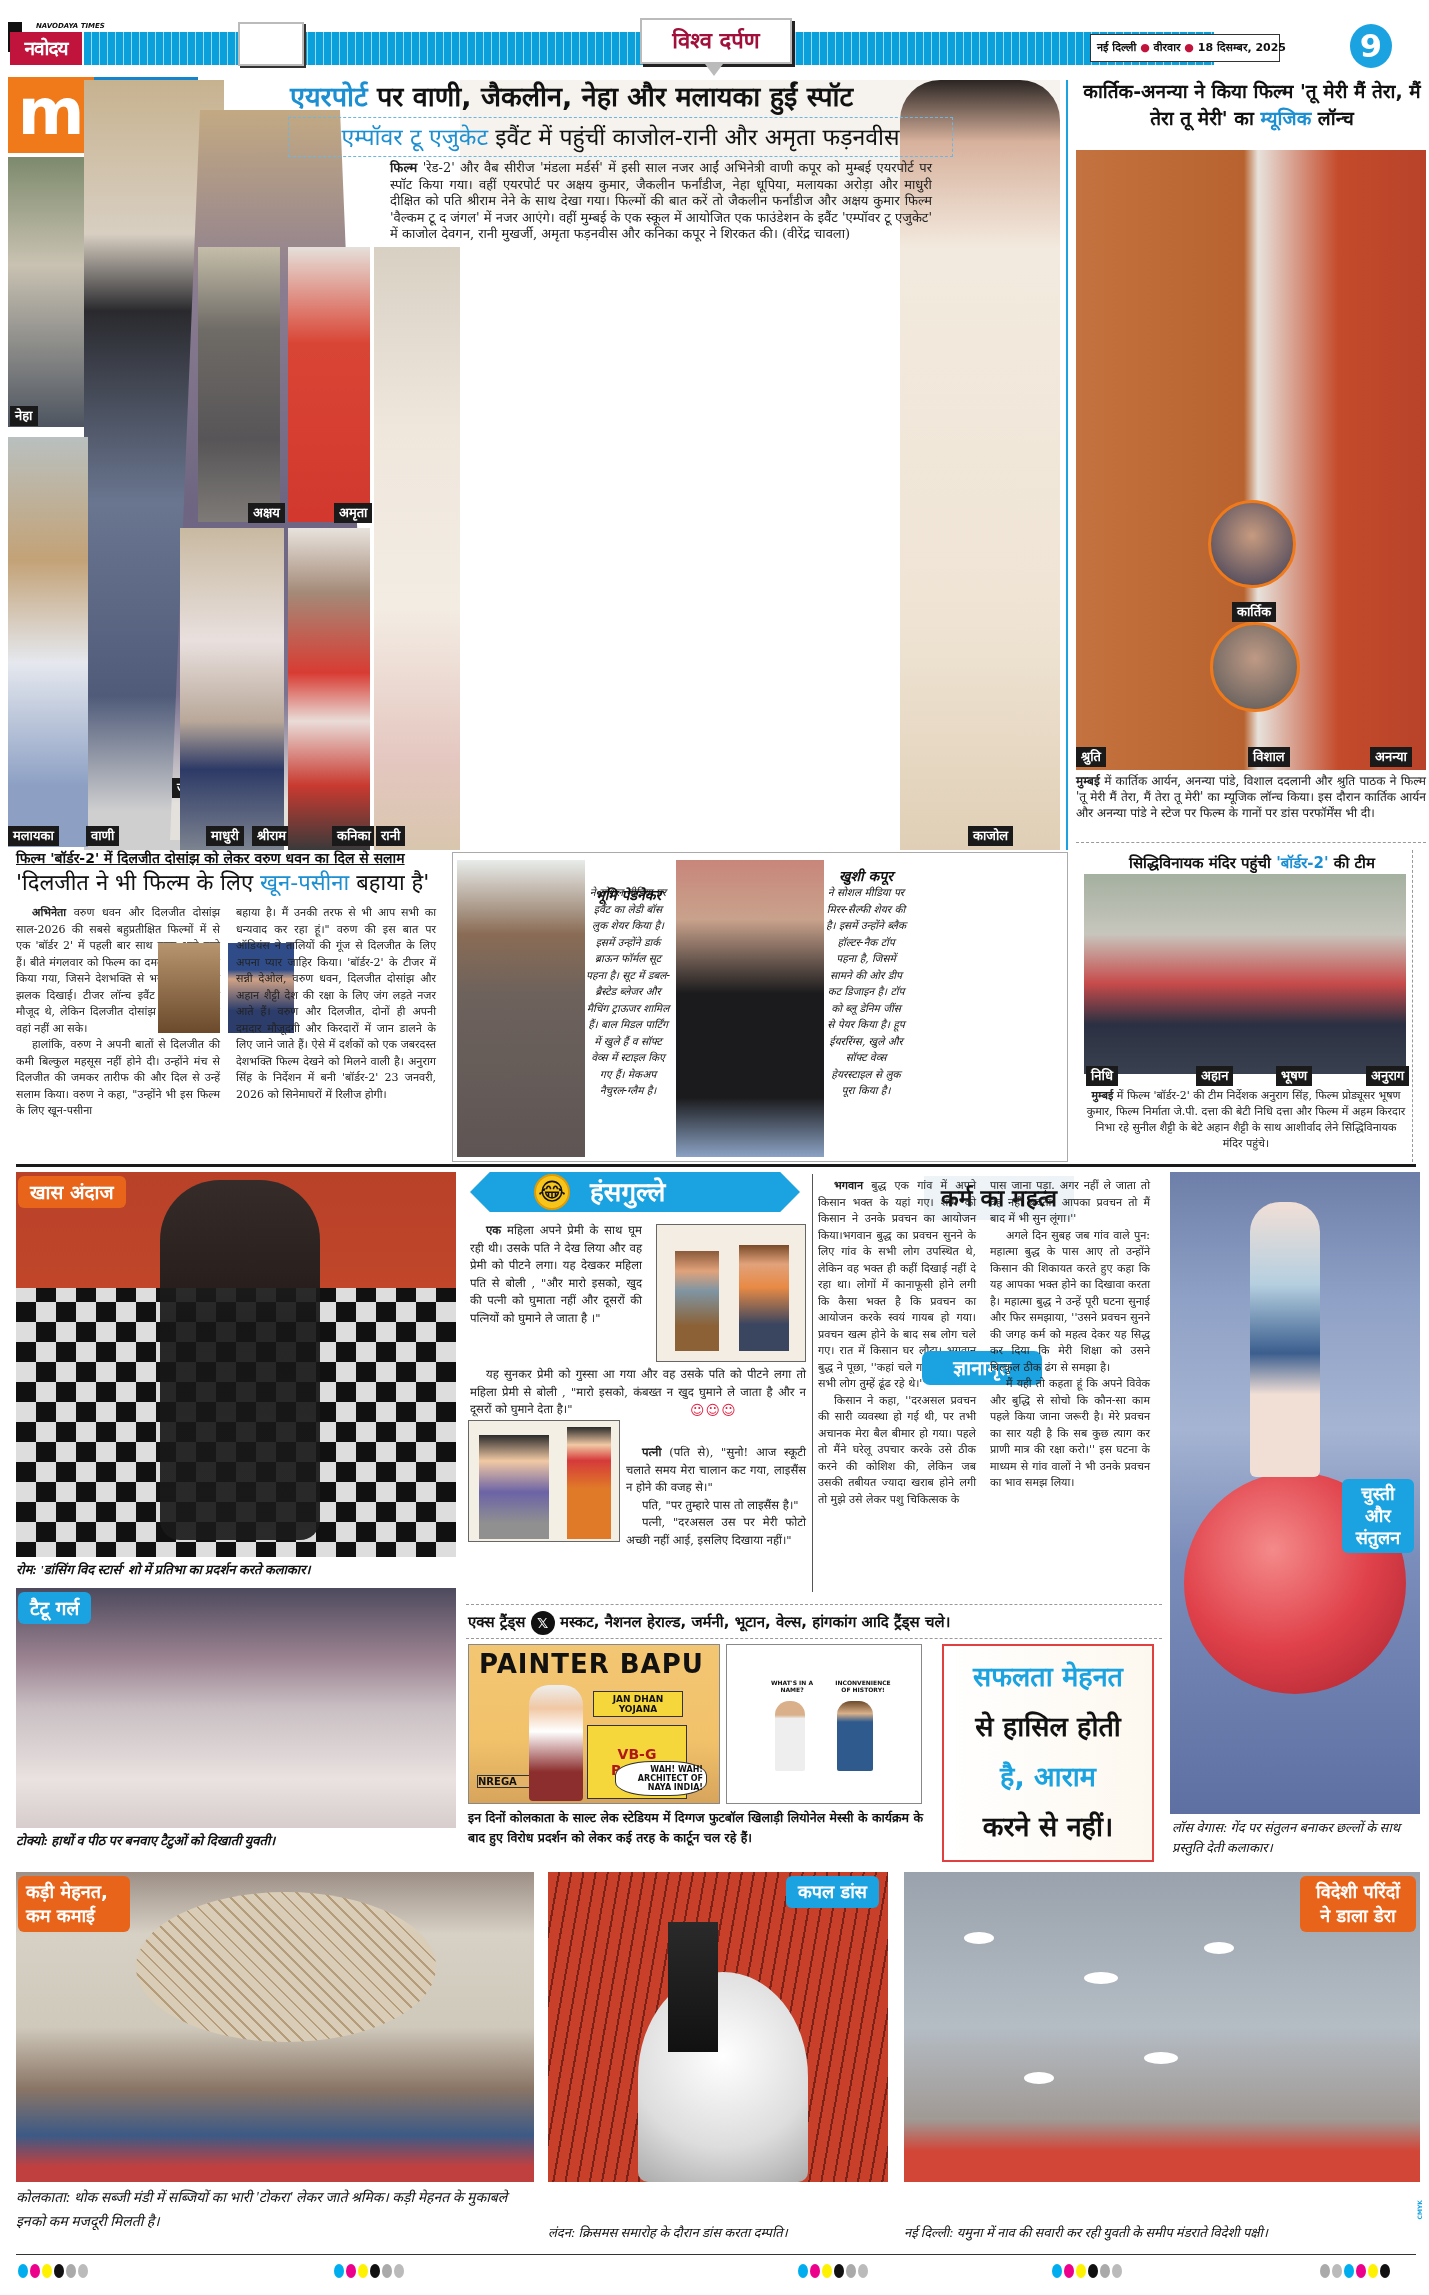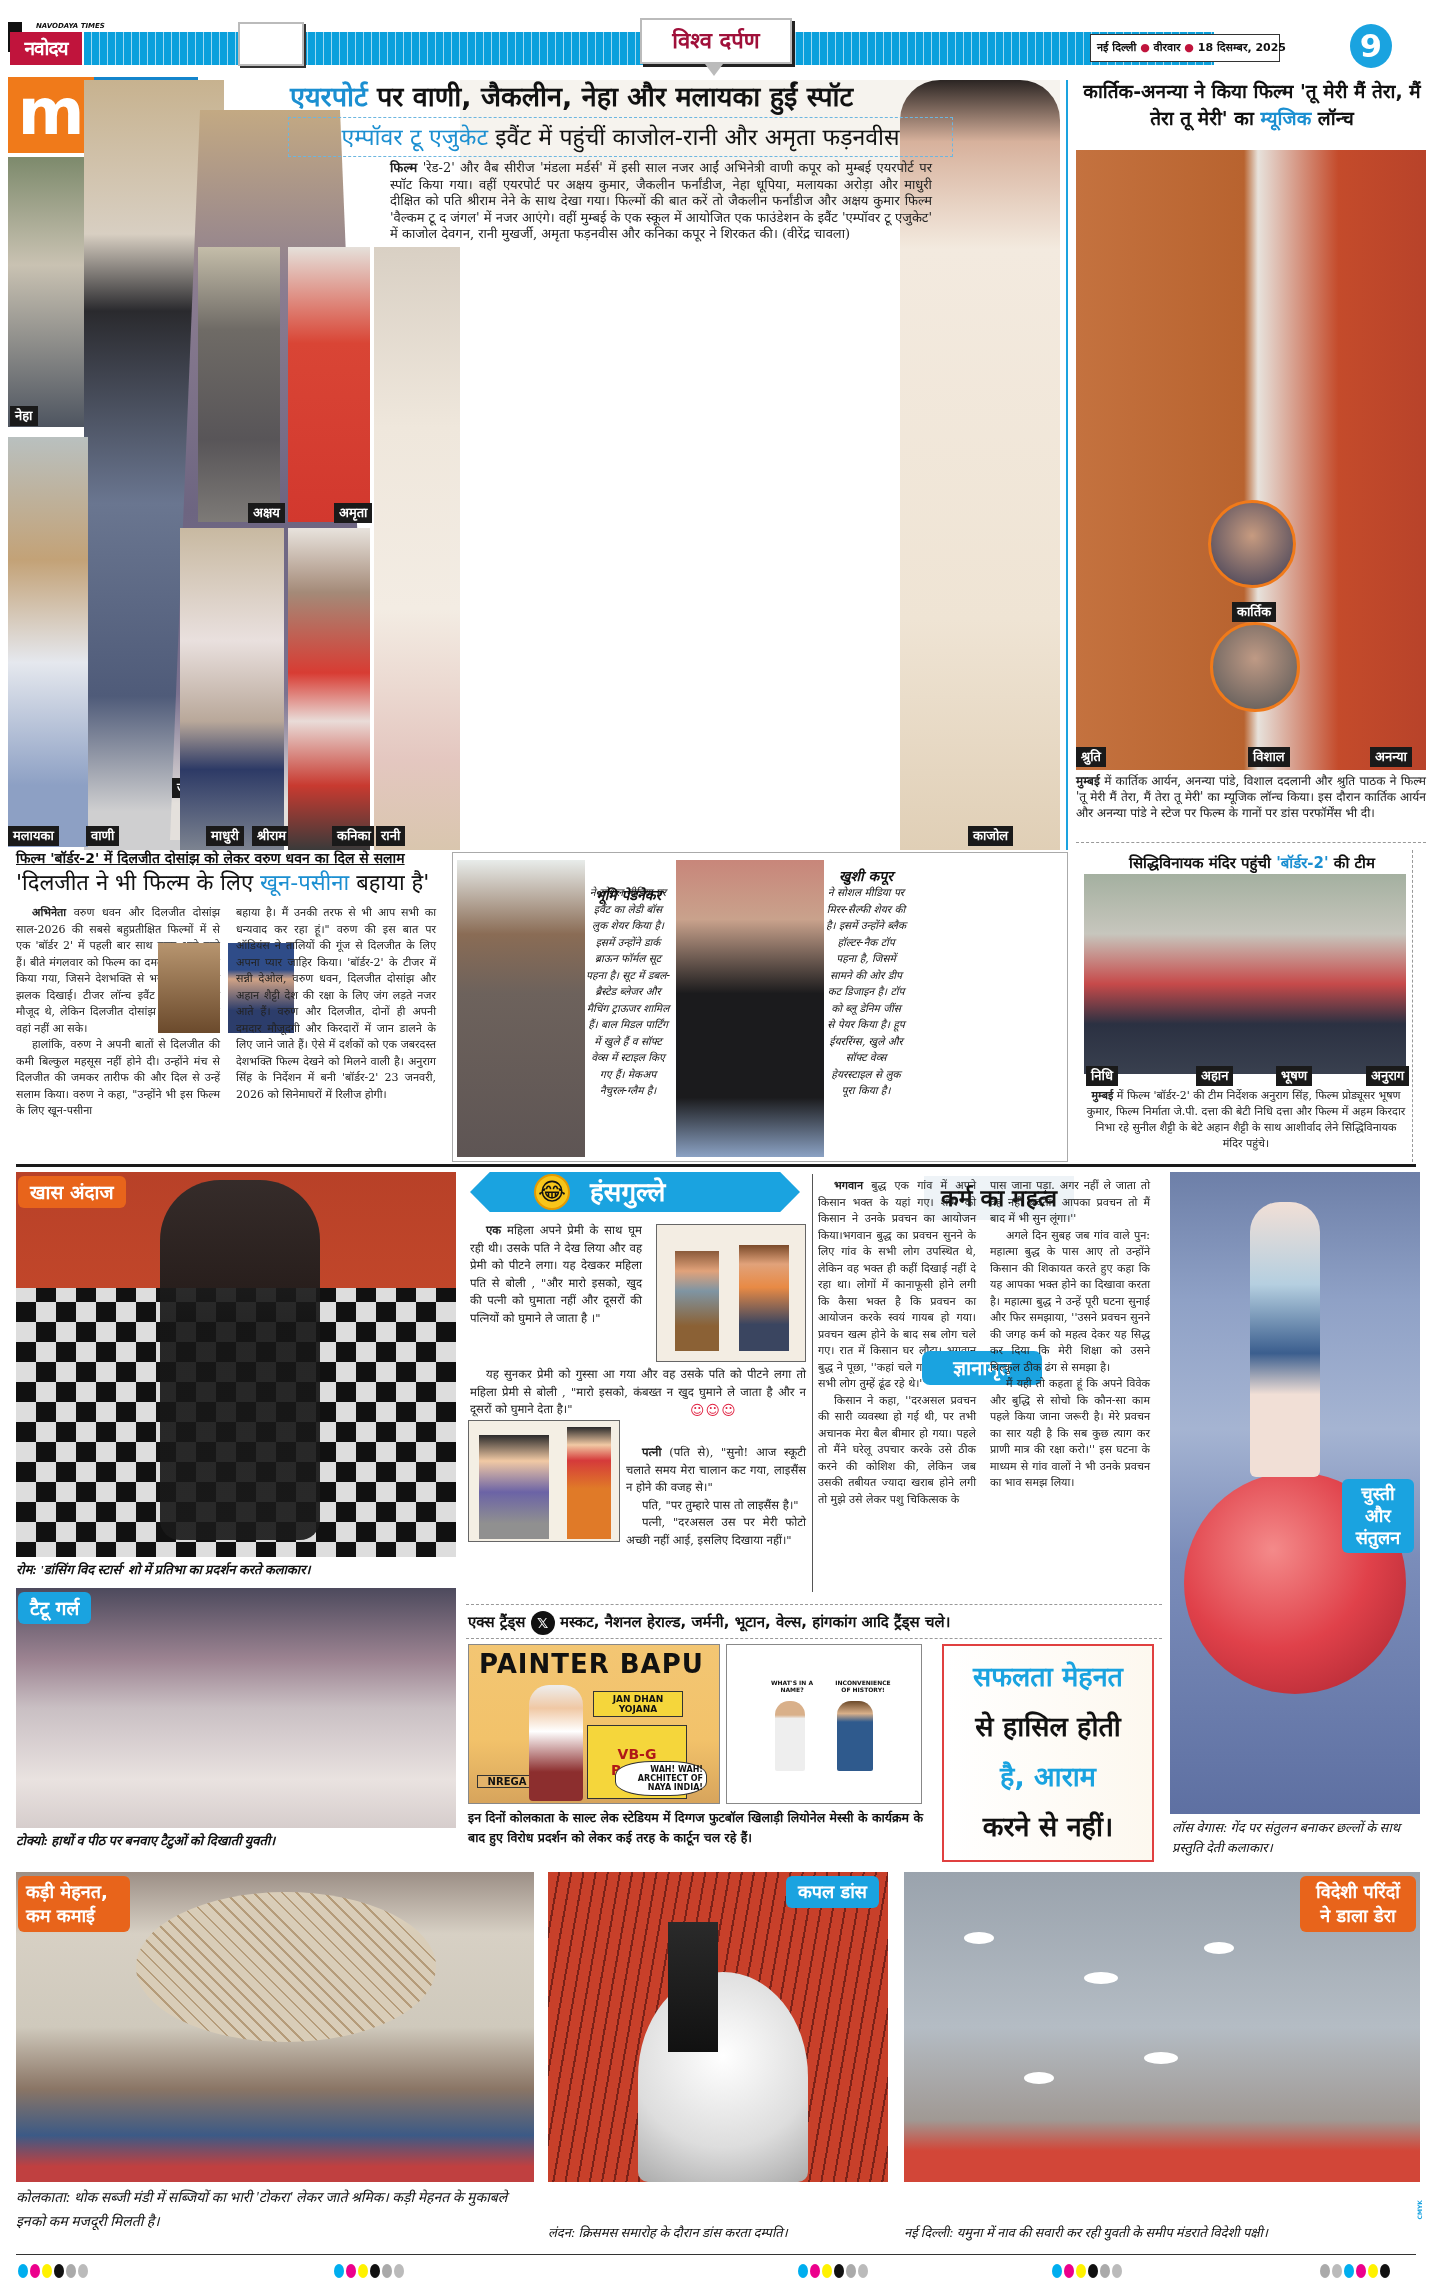--- a/index.html
+++ b/index.html
@@ -218,21 +218,21 @@
   <span>एक्स ट्रैंड्स</span>
   <span style="display:inline-block;width:24px;height:24px;border-radius:50%;background:#111;color:#fff;text-align:center;line-height:24px;font-size:14px;vertical-align:middle"><span>𝕏</span></span>
   <span>मस्कट, नैशनल हेराल्ड, जर्मनी, भूटान, वेल्स, हांगकांग आदि ट्रैंड्स चले।</span>
 </div>
 <div class="dash" style="left:466px;top:1638px;width:696px"></div>
 
 <div class="photo" style="left:468px;top:1644px;width:252px;height:160px;border:1px solid #888;background:linear-gradient(180deg,#f3c673 0,#f2c26a 60%,#d7a45c 100%)">
   <div style="position:absolute;left:10px;top:4px;font-weight:bold;font-size:26px;color:#111;letter-spacing:1px">PAINTER BAPU</div>
   <div style="position:absolute;left:124px;top:46px;width:90px;background:#f5d63b;border:1px solid #333;font-size:9px;font-weight:bold;text-align:center;padding:2px">JAN DHAN YOJANA</div>
   <div style="position:absolute;left:118px;top:80px;width:100px;background:#f5d63b;border:1px solid #333;font-size:14px;font-weight:bold;color:#b01818;text-align:center;padding:20px">VB-G RAM G</div>
-  <div style="position:absolute;left:8px;top:130px;width:60px;background:#e3b36a;border:1px solid #333;font-size:10px;font-weight:bold;text-align:center">NREGA</div>
+  <div style="position:absolute;left:8px;top:130px;width:60px;background:#e3b36a;border:1px solid #333;font-size:10px;font-weight:bold;text-align:left">NREGA</div>
   <div style="position:absolute;left:60px;top:40px;width:54px;height:116px;background:linear-gradient(180deg,#eee 0,#f0c8a4 20%,#fff 40%,#8c2e2e 75%);border-radius:20px 20px 4px 4px"></div>
   <div style="position:absolute;left:146px;top:116px;width:92px;background:#fff;border:1px solid #333;border-radius:40%;font-size:8px;font-weight:bold;text-align:right;padding:3px">WAH! WAH! ARCHITECT OF NAYA INDIA!</div>
 </div>
 <div class="photo" style="left:726px;top:1644px;width:196px;height:160px;border:1px solid #888;background:#fff">
   <div style="position:absolute;left:40px;top:34px;width:50px;font-size:6px;font-weight:bold;text-align:center">WHAT'S IN A NAME?</div>
   <div style="position:absolute;left:106px;top:34px;width:60px;font-size:6px;font-weight:bold;text-align:center">INCONVENIENCE OF HISTORY!</div>
   <div style="position:absolute;left:48px;top:56px;width:30px;height:70px;background:linear-gradient(180deg,#d9b08a 0,#d9b08a 20%,#eee 25%);border-radius:14px 14px 2px 2px"></div>
   <div style="position:absolute;left:110px;top:56px;width:36px;height:70px;background:linear-gradient(180deg,#6d4a2a 0,#d9b08a 18%,#2f5a8d 30%);border-radius:14px 14px 2px 2px"></div>
 </div>
 <div class="abs" style="left:468px;top:1808px;width:456px;font-weight:bold;font-size:12.5px;line-height:20px">इन दिनों कोलकाता के साल्ट लेक स्टेडियम में दिग्गज फुटबॉल खिलाड़ी लियोनेल मेस्सी के कार्यक्रम के बाद हुए विरोध प्रदर्शन को लेकर कई तरह के कार्टून चल रहे हैं।</div>

